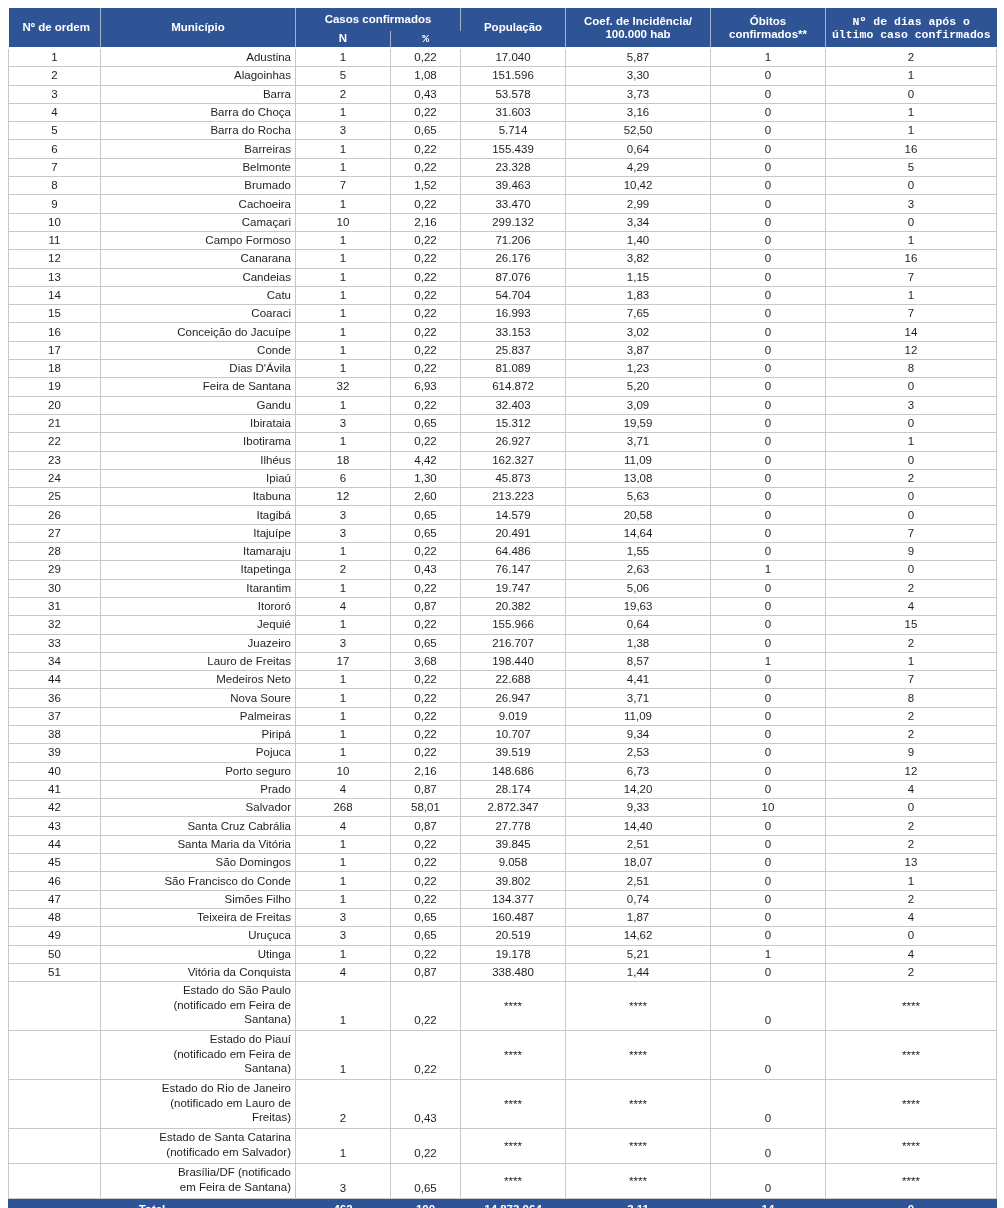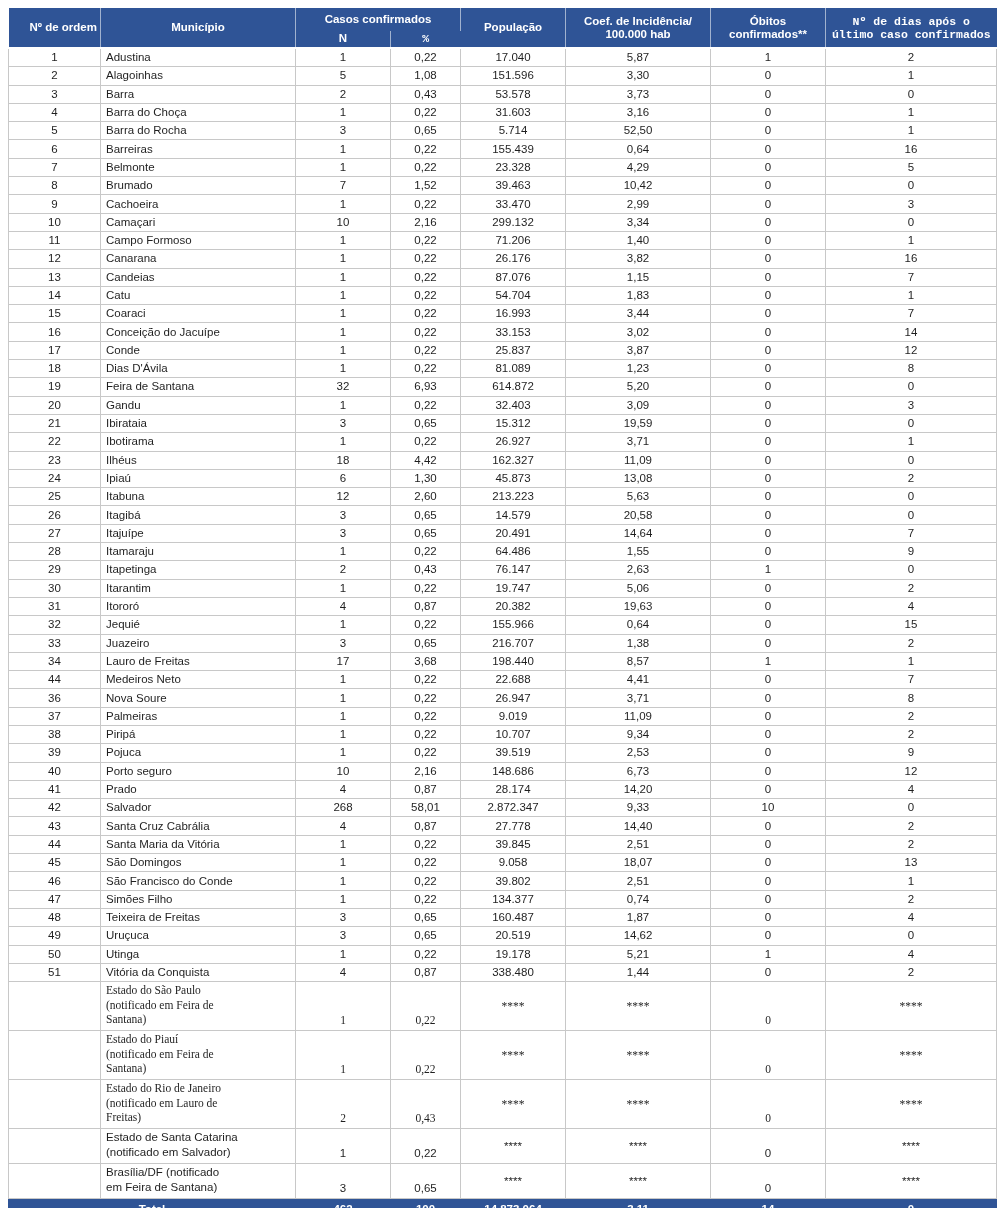--- a/index.html
+++ b/index.html
@@ -33,41 +33,41 @@
     font-size:11.5px;
     line-height:13px;
     text-align:center;
     vertical-align:middle;
     padding:2px 3px;
     border-right:1px solid rgba(255,255,255,0.55);
     border-bottom:none;
   }
   thead tr.h1 th{height:19px;}
   thead tr.h2 th{height:14px;padding-top:0;}
-  thead th.left{text-align:right;padding-left:7px;margin-left:44px;}
+  thead th.left{text-align:center;padding-left:7px;margin-left:44px;}
   thead th:last-child{border-right:none;font-family:Liberation Mono, monospace;}
   thead th .hline{display:block;line-height:13px;}
 
   
   tbody td{
     border:1px solid #c8c8c8;
     font-size:11.5px;
     text-align:center;
     vertical-align:middle;
     padding:0 4px;
     height:17.3px;
     line-height:13px;
     overflow:hidden;
     white-space:nowrap;
   }
-  tbody td.mun{text-align:left;padding-left:5px;}
+  tbody td.mun{text-align:right;padding-left:5px;}
   tbody tr.first-row td{border-top:2px solid #ffffff;}
 
   
-  tbody tr.sp3 td{height:45px;font-family:Liberation Serif, serif;}
+  tbody tr.sp3 td{height:45px;}
   tbody tr.sp2 td{height:31px;}
   tbody tr.sp td.mun{vertical-align:top;padding-top:1px;white-space:normal;}
   tbody tr.sp td.vb{vertical-align:bottom;padding-bottom:3px;}
   tbody tr.sp td .mline{display:block;line-height:14.5px;}
 
   
   tfoot td{
     background:#2F5496;
     border:1px solid #2F5496;
     color:#ffffff;
@@ -257,21 +257,21 @@
           <td>1,83</td>
           <td>0</td>
           <td>1</td>
         </tr>
         <tr>
           <td>15</td>
           <td class="mun">Coaraci</td>
           <td>1</td>
           <td>0,22</td>
           <td>16.993</td>
-          <td>3,44</td>
+          <td>7,65</td>
           <td>0</td>
           <td>7</td>
         </tr>
         <tr>
           <td>16</td>
           <td class="mun">Conceição do Jacuípe</td>
           <td>1</td>
           <td>0,22</td>
           <td>33.153</td>
           <td>3,02</td>

